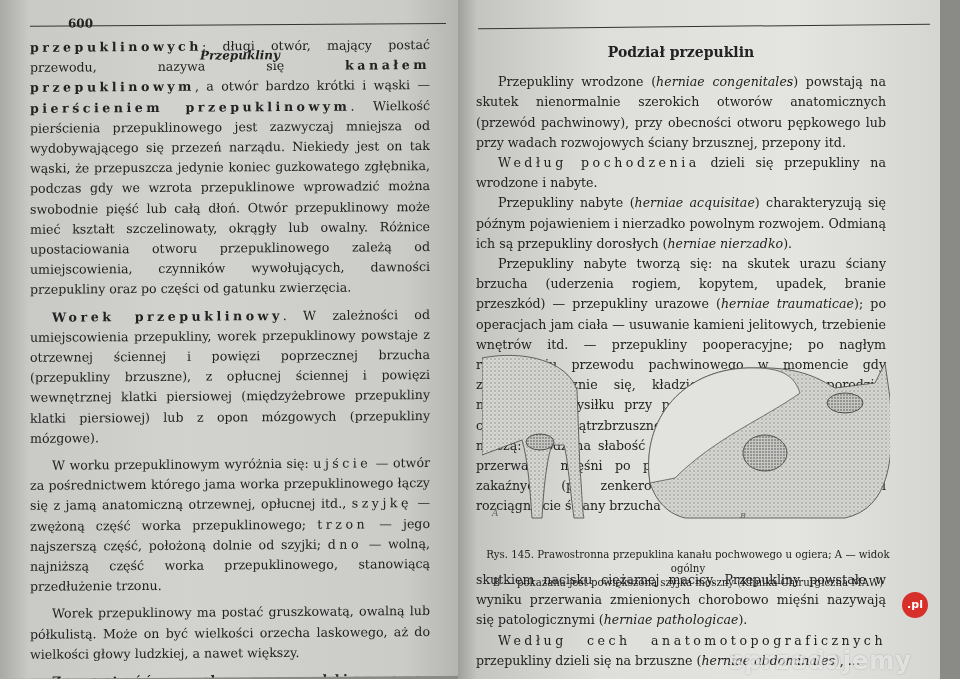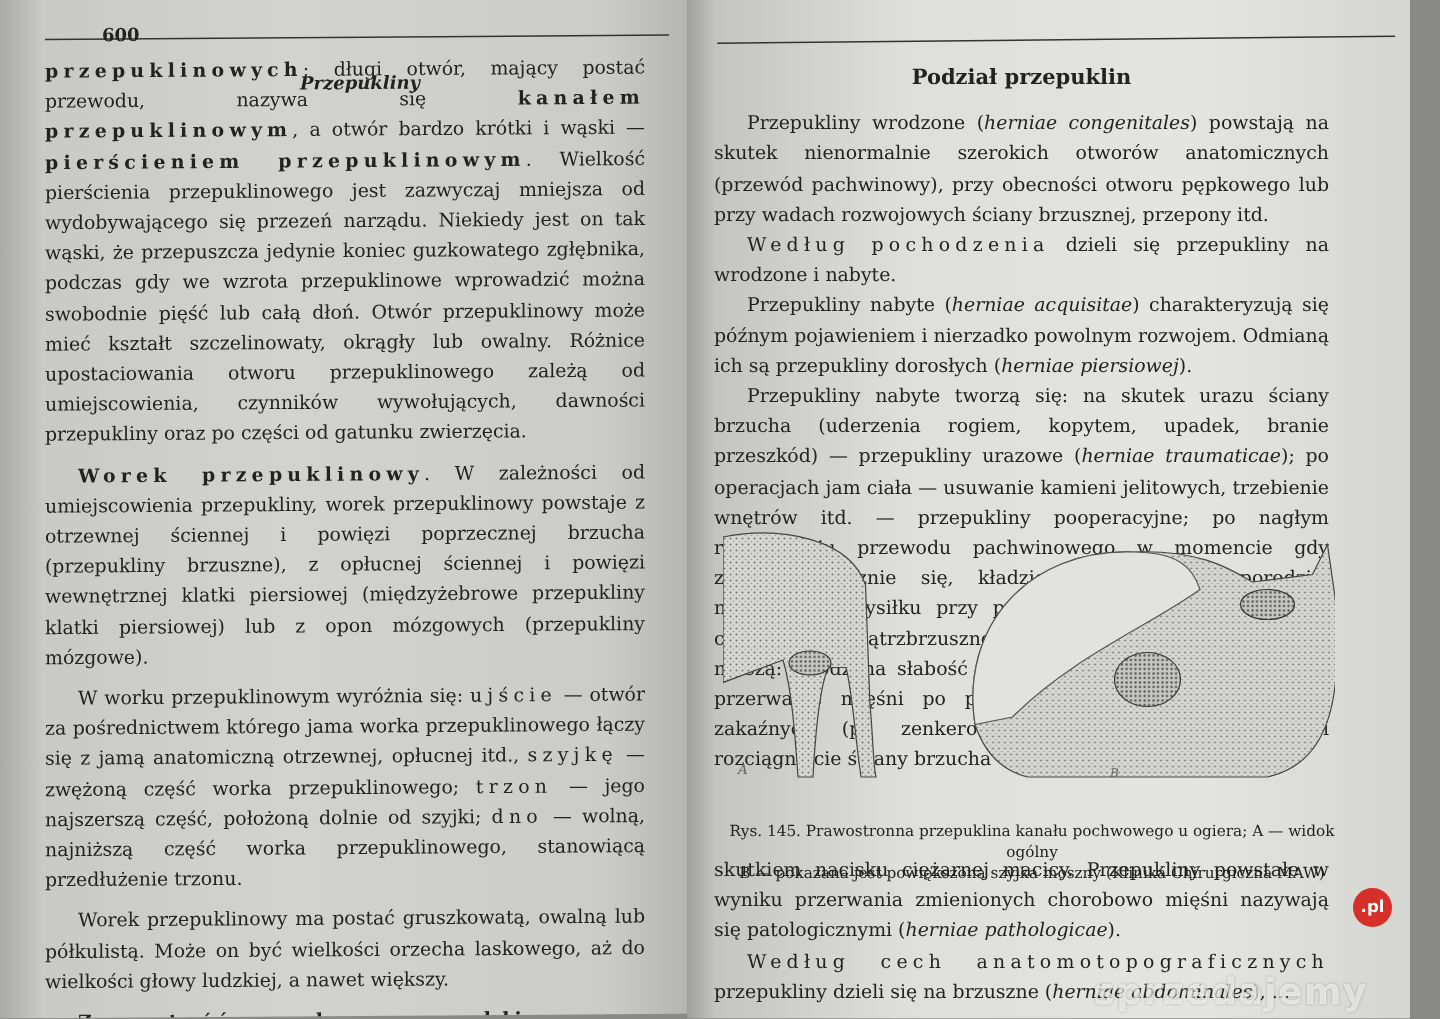--- a/index.html
+++ b/index.html
@@ -119,21 +119,21 @@
 
   <div class="text-block right-top">
     <div class="section-title">Podział przepuklin</div>
     <p class="indent">
       <span>Przepukliny wrodzone (</span><span class="it">herniae congenitales</span><span>) powstają na skutek nienormalnie szerokich otworów anatomicznych (przewód pachwinowy), przy obecności otworu pępkowego lub przy wadach rozwojowych ściany brzusznej, przepony itd.</span>
     </p>
     <p class="indent">
       <span class="sp-light">Według pochodzenia</span><span> dzieli się przepukliny na wrodzone i nabyte.</span>
     </p>
     <p class="indent">
-      <span>Przepukliny nabyte (</span><span class="it">herniae acquisitae</span><span>) charakteryzują się późnym pojawieniem i nierzadko powolnym rozwojem. Odmianą ich są przepukliny dorosłych (</span><span class="it">herniae piersiowej</span><span>).</span>
+      <span>Przepukliny nabyte (</span><span class="it">herniae acquisitae</span><span>) charakteryzują się późnym pojawieniem i nierzadko powolnym rozwojem. Odmianą ich są przepukliny dorosłych (</span><span class="it">herniae nierzadko</span><span>).</span>
     </p>
     <p class="indent">
       <span>Przepukliny nabyte tworzą się: na skutek urazu ściany brzucha (uderzenia rogiem, kopytem, upadek, branie przeszkód) — przepukliny urazowe (</span><span class="it">herniae traumaticae</span><span>); po operacjach jam ciała — usuwanie kamieni jelitowych, trzebienie wnętrów itd. — przepukliny pooperacyjne; po nagłym rozszerzeniu przewodu pachwinowego w momencie gdy zwierzę pośliznie się, kładzie, przy ciężkim porodzie, nadmiernym wysiłku przy pracy i w wyniku podwyższenia ciśnienia wewnątrzbrzusznego. Do przyczyn usposabiających należą: wrodzona słabość mięśni ściany brzusznej, samoistne przerwanie mięśni po procesach ropnych i schorzeniach zakaźnych (po zenkerowskim zwyrodnieniu mięśni) i rozciągnięcie ściany brzucha</span>
     </p>
   </div>
 
   <div class="figure">
     <svg class="fig-a" viewBox="0 0 108 170">
       <defs>
         <pattern id="stip" width="4" height="4" patternUnits="userSpaceOnUse">

